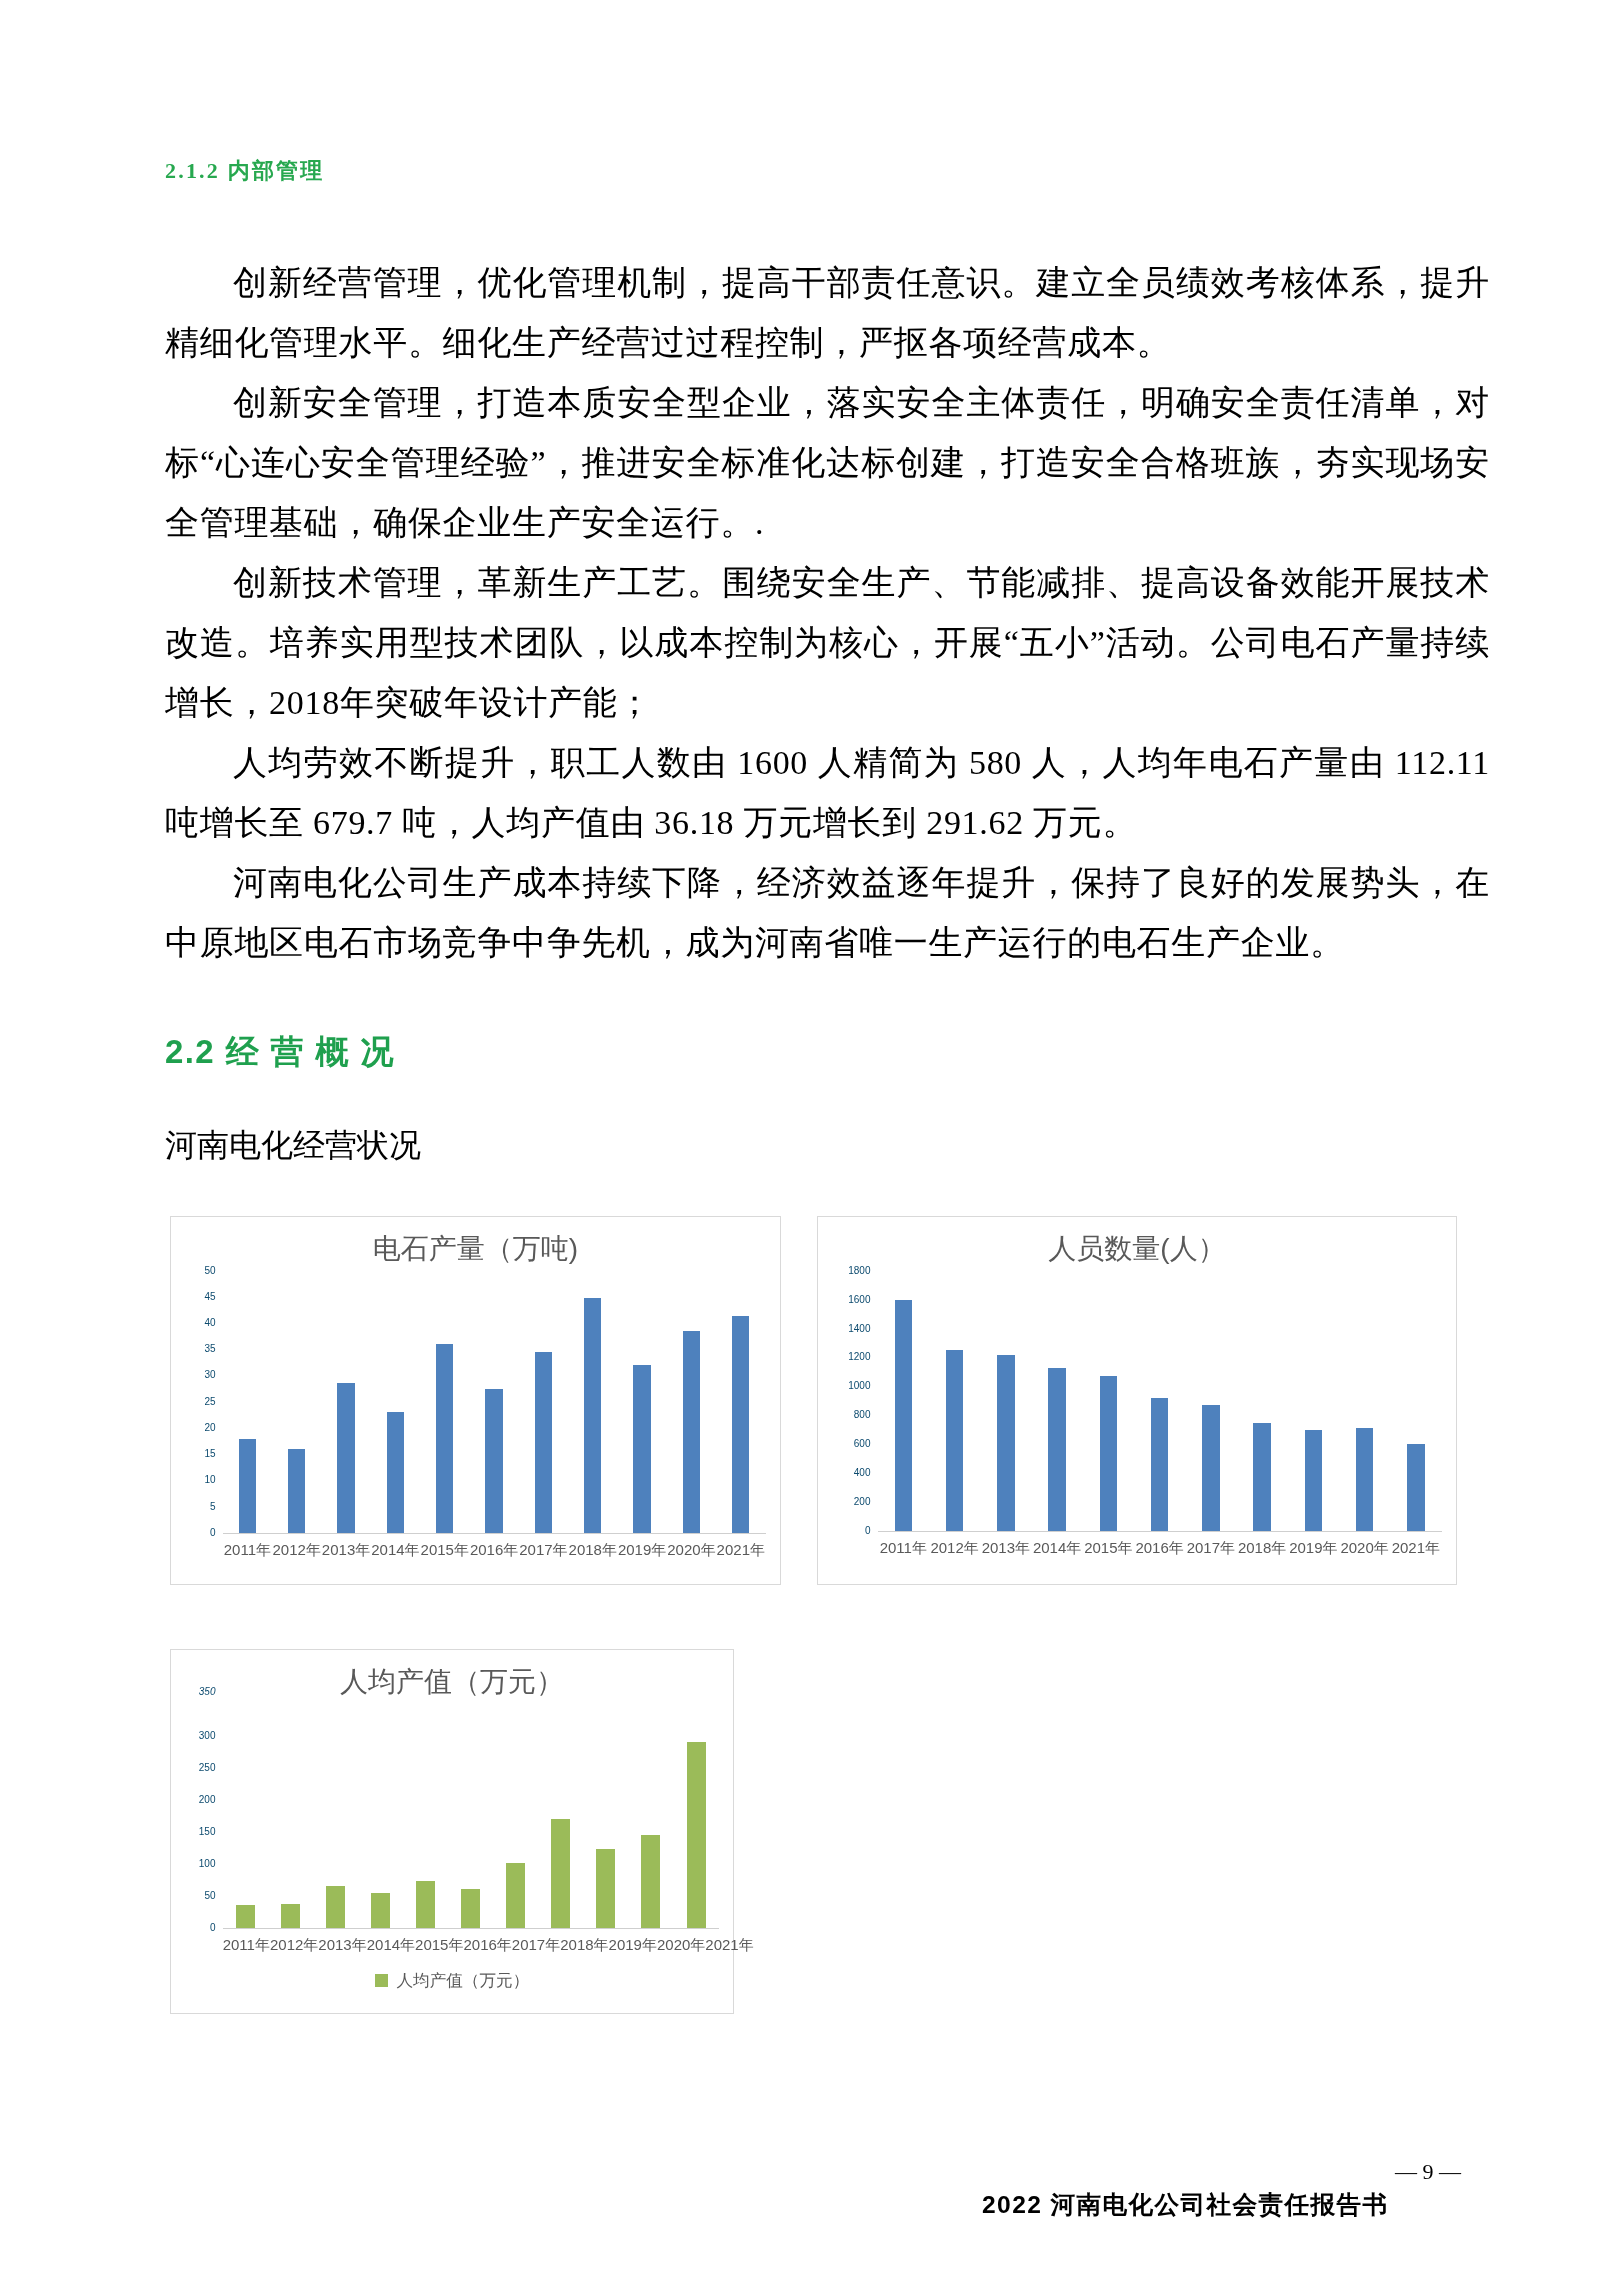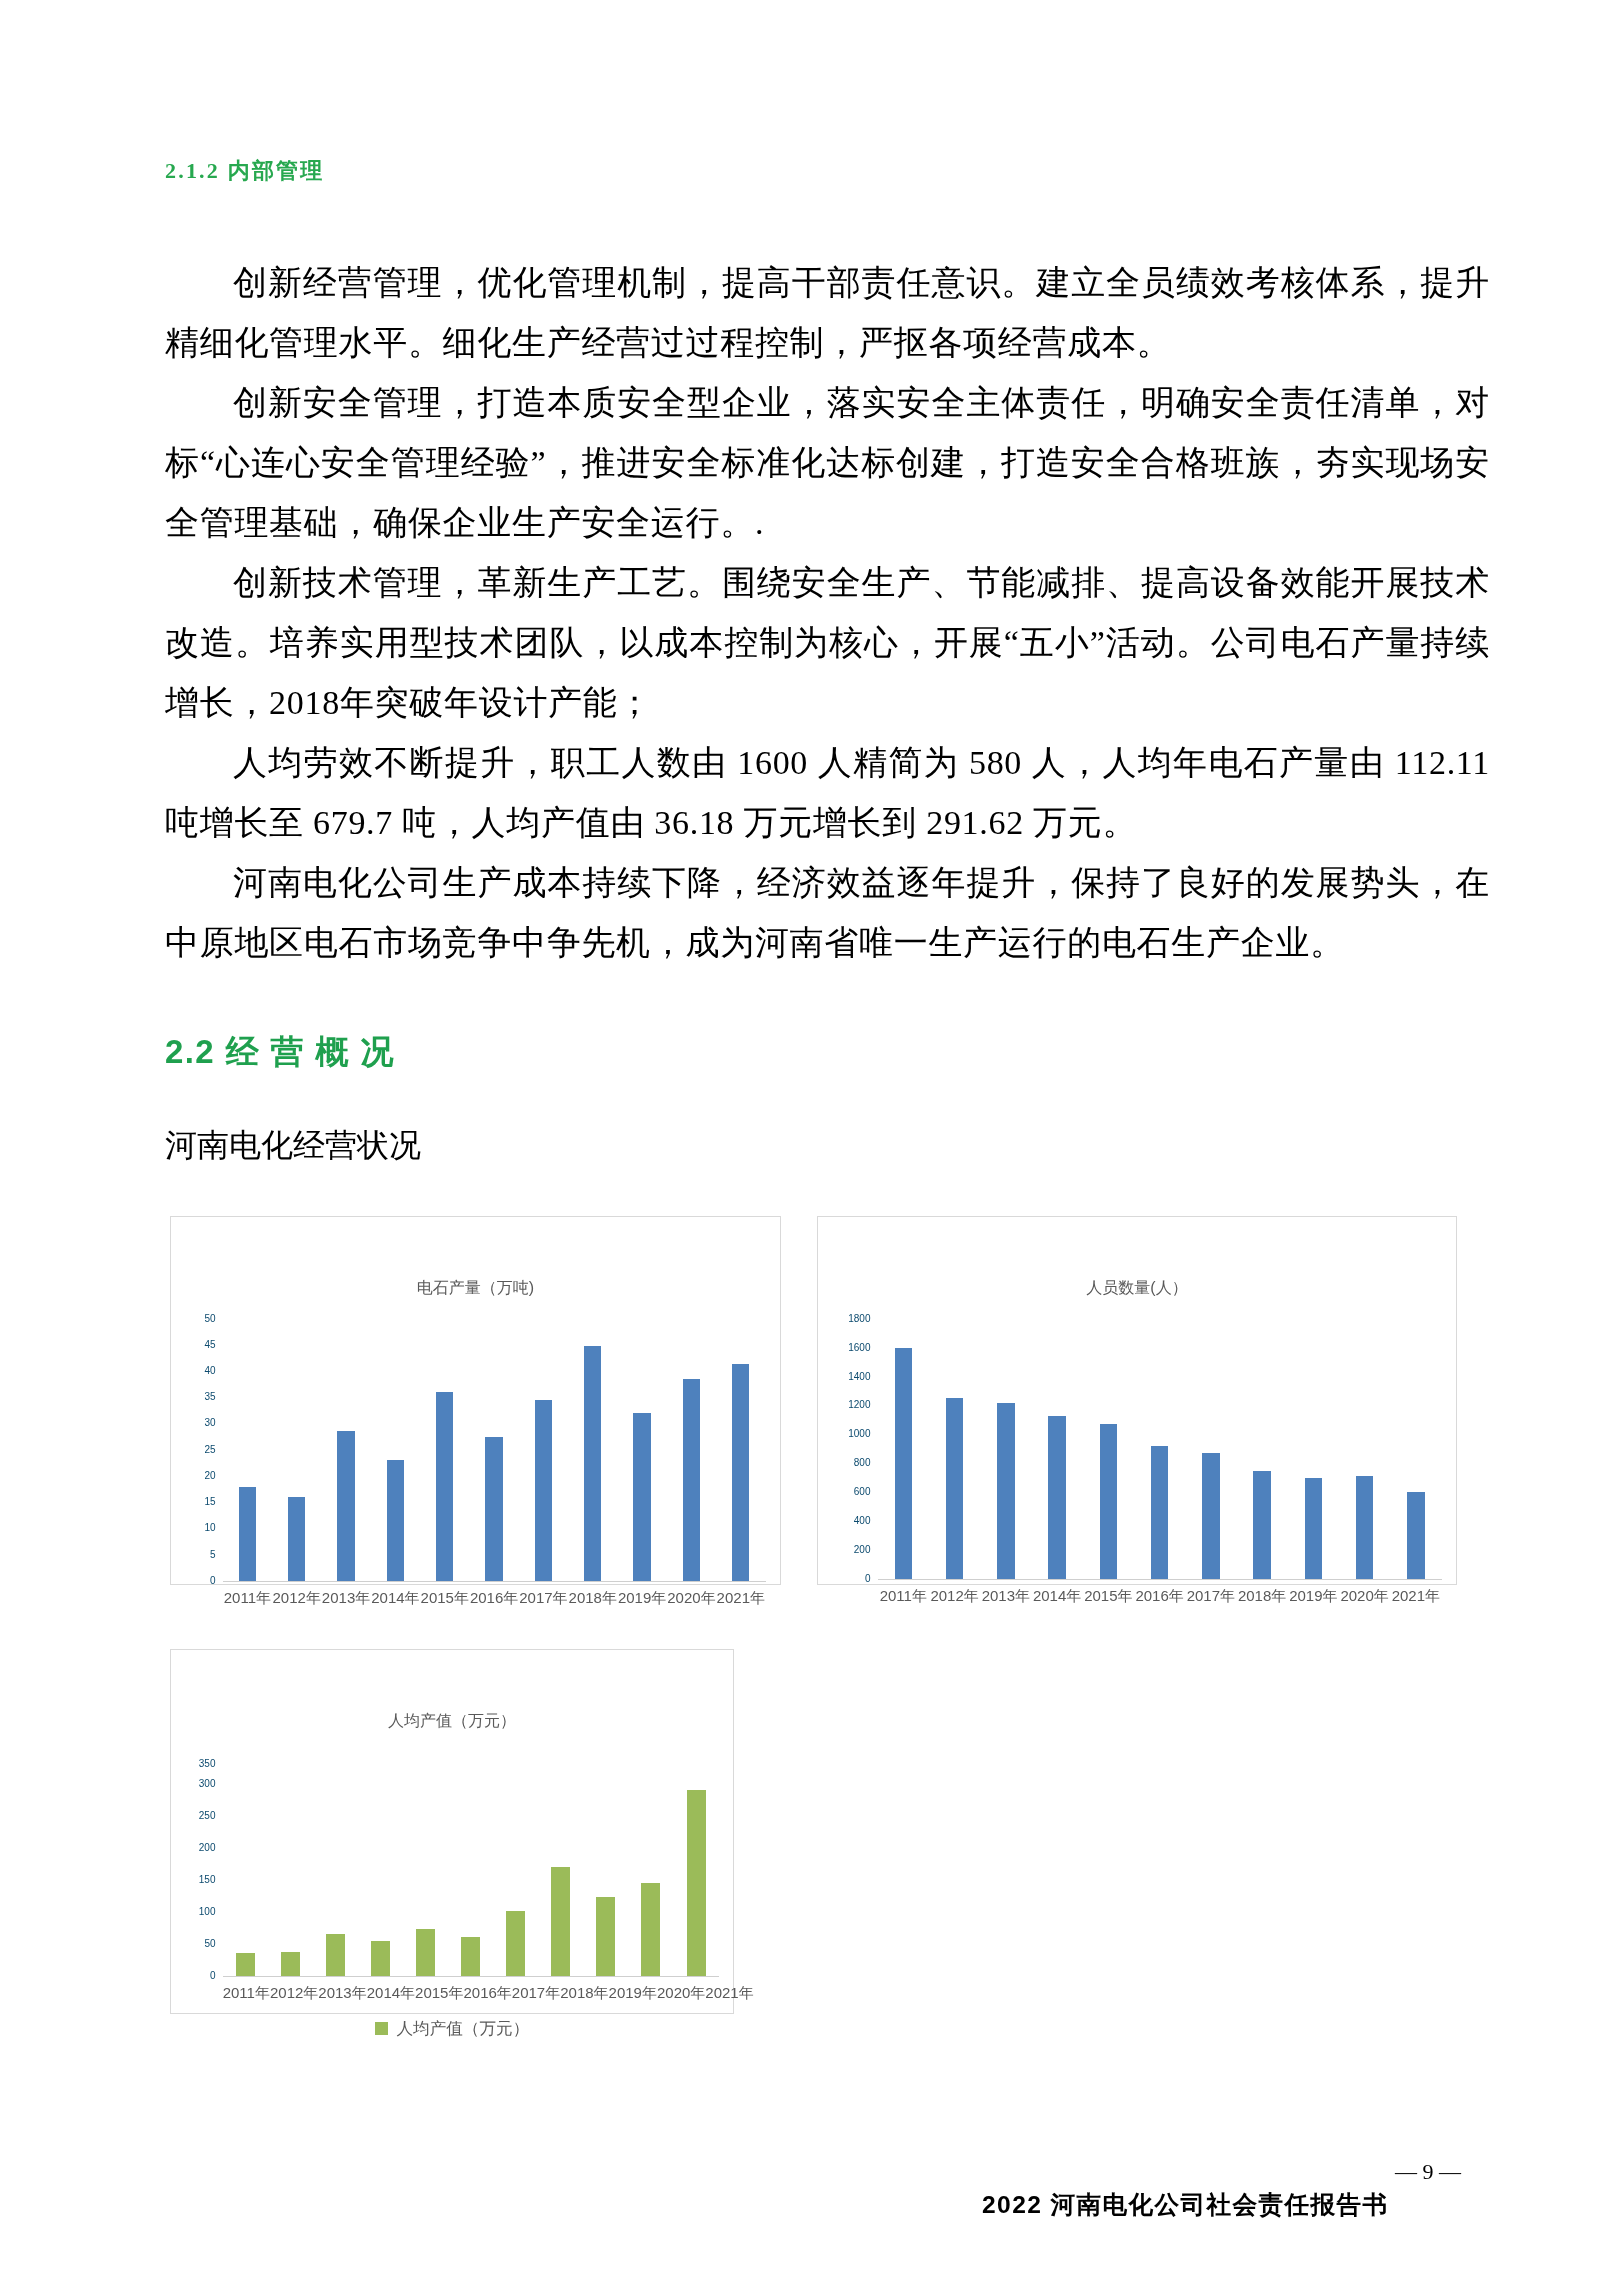--- a/index.html
+++ b/index.html
@@ -16,21 +16,21 @@
   .h-green2{position:absolute;left:165px;top:1030px;font-size:33px;font-weight:bold;
             color:#1FA04E;font-family:"Liberation Sans",sans-serif;letter-spacing:1.4px;}
   .subtitle{position:absolute;left:165px;top:1124px;font-size:32px;}
 
   .chart-box{position:absolute;border:0.7px solid #d9d9d9;background:#ffffff;
              box-sizing:border-box;padding-top:13px;color:#595959;
              font-family:"Liberation Sans",sans-serif;}
   #chart1{left:170px;top:1216px;width:611px;height:369px;}
   #chart2{left:817px;top:1216px;width:640px;height:369px;}
   #chart3{left:170px;top:1649px;width:564px;height:365px;}
-  .chart-title{text-align:center;font-size:16px;color:#595959;height:38px;margin-top:48px;}
+  .chart-title{text-align:center;font-size:28px;color:#595959;height:38px;}
   .chart-body{display:flex;margin:2.9px 14.5px 0 8.7px;}
   .y-axis{position:relative;width:43px;flex:none;}
   #chart2 .y-axis{width:51px;}
   .ytick{position:absolute;right:7.2px;font-size:10px;line-height:16px;color:#0c4a6e;}
   .plot-wrap{flex:1;min-width:0;}
   .plot{display:flex;align-items:flex-end;justify-content:space-around;
         border-bottom:1.4px solid #cfcfcf;}
   .bar-cell{flex:1;display:flex;justify-content:center;align-items:flex-end;height:100%;}
   .bar{width:17.4px;}
   #chart3 .bar{width:19px;}
@@ -206,21 +206,21 @@
     <div class="chart-title">人均产值（万元）</div>
     <div class="chart-body">
       <div class="y-axis" style="height: 224px;">
           <span class="ytick" style="bottom: -8px;">0</span>
           <span class="ytick" style="bottom: 24px;">50</span>
           <span class="ytick" style="bottom: 56px;">100</span>
           <span class="ytick" style="bottom: 88px;">150</span>
           <span class="ytick" style="bottom: 120px;">200</span>
           <span class="ytick" style="bottom: 152px; margin-top: 7px;">250</span>
           <span class="ytick" style="bottom: 184px;">300</span>
-          <span class="ytick" style="bottom: 204px;">350</span>
+          <span class="ytick" style="bottom: 228px; font-style: italic;">350</span>
         </div>
       <div class="plot-wrap">
         <div class="plot" style="height: 224px;">
             <div class="bar-cell">
               <div class="bar" style="height: 23px; background: rgb(155, 187, 89);"></div>
             </div>
             <div class="bar-cell">
               <div class="bar" style="height: 24px; background: rgb(155, 187, 89);"></div>
             </div>
             <div class="bar-cell">

